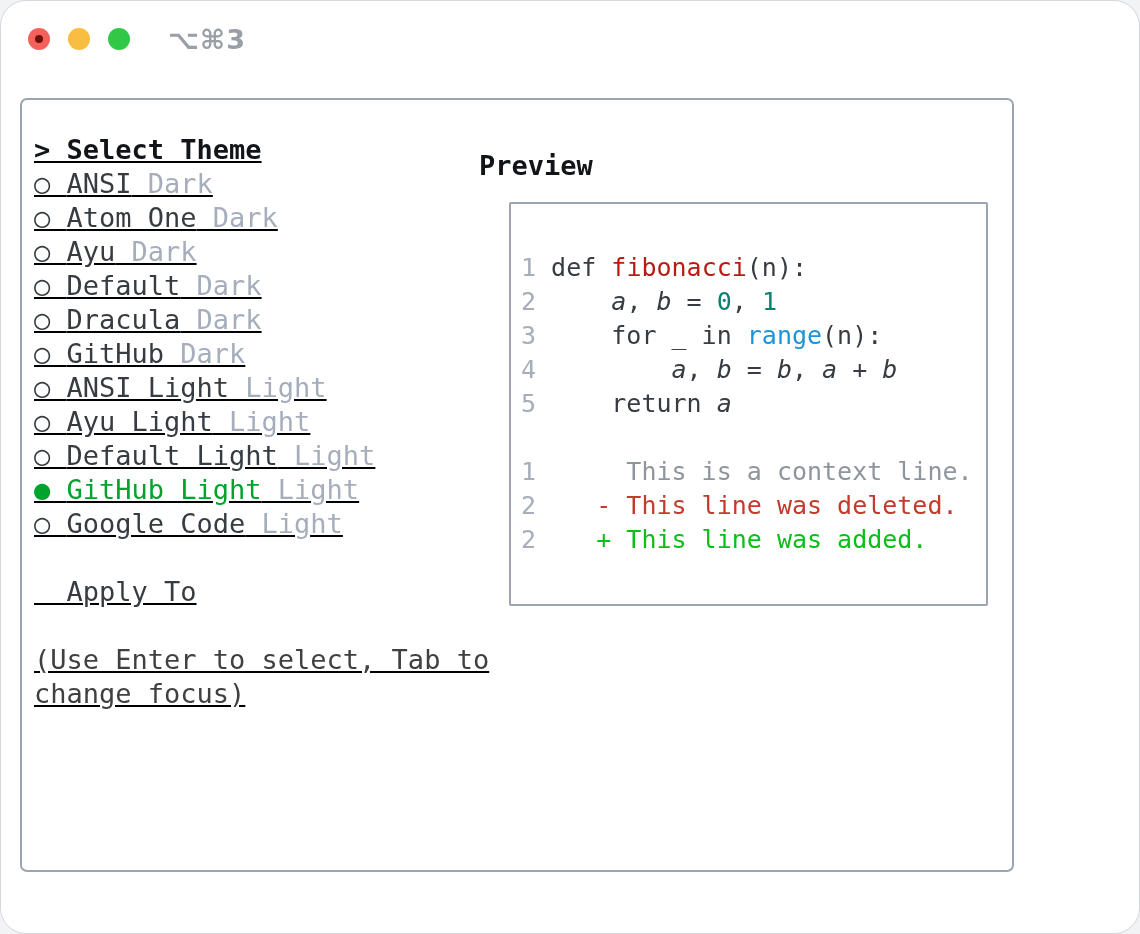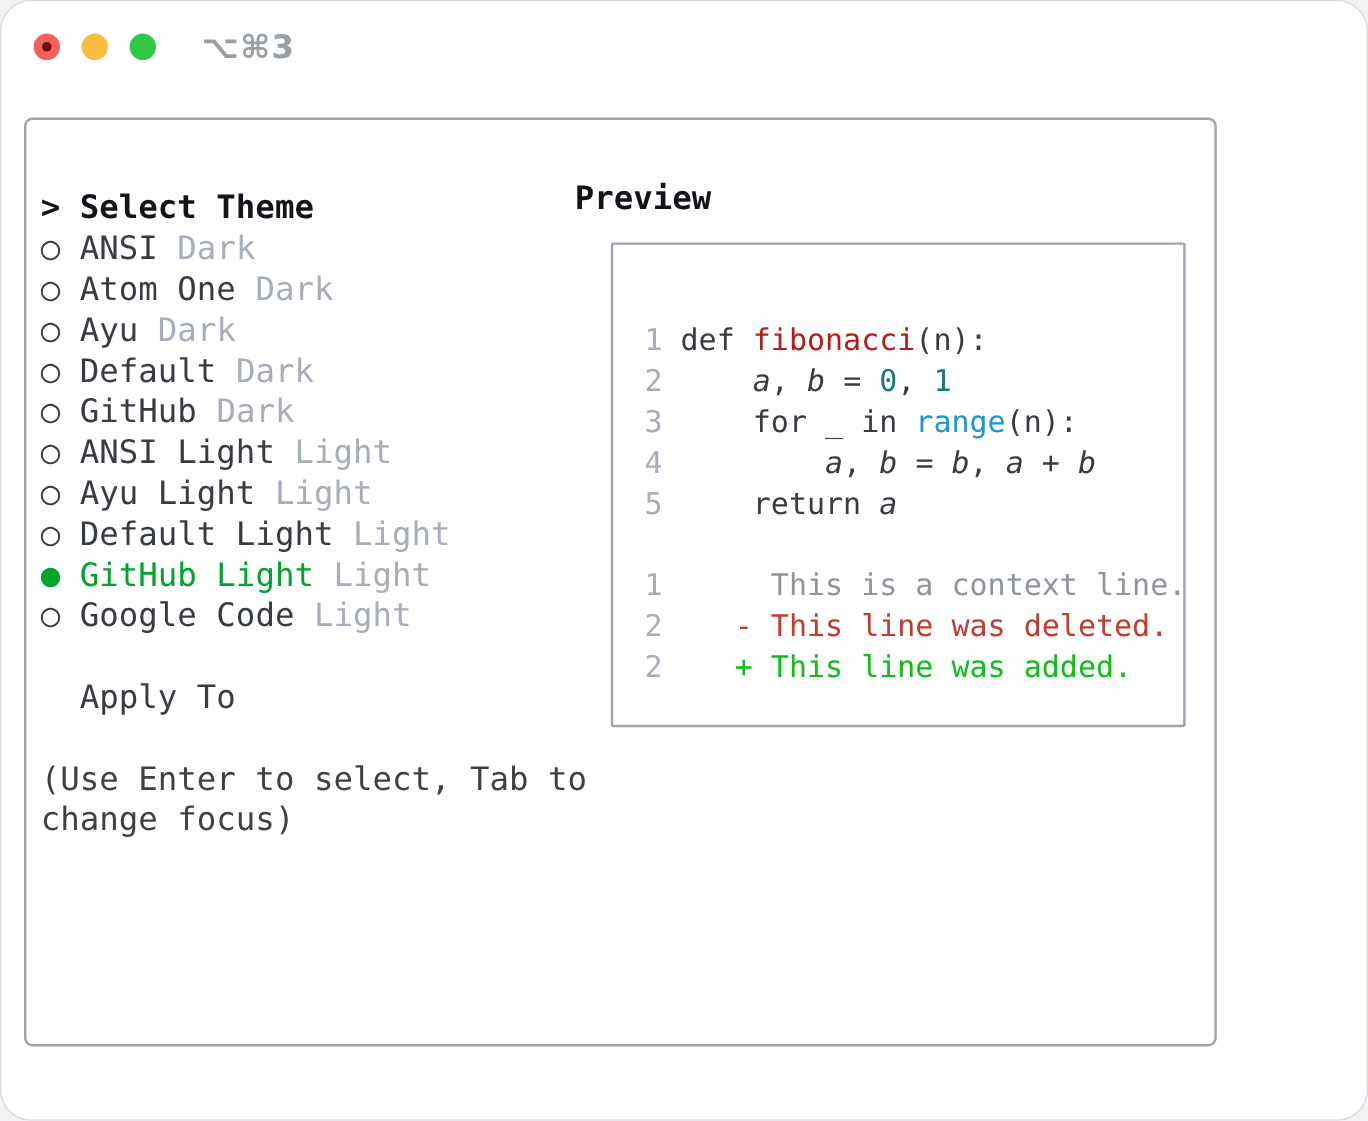--- a/index.html
+++ b/index.html
@@ -18,40 +18,40 @@
     position:absolute;left:167px;top:23px;height:32px;line-height:32px;
     font-family:"DejaVu Sans",sans-serif;font-weight:bold;font-size:27px;
     color:#999fa6;letter-spacing:1px;
   }
   
   .panel{
     position:absolute;left:19px;top:97px;width:994px;height:774px;
     border:2px solid #9aa5b1;border-radius:7px;box-sizing:border-box;background:#fff;
   }
   
-  .leftcol{position:absolute;left:33px;top:156px;}
+  .leftcol{position:absolute;left:33px;top:132px;text-decoration:underline;}
   .row{
     height:34px;line-height:34px;white-space:pre;
     font-size:27px;color:#363c42;
   }
   .hdr{font-weight:bold;color:#111519;}
   .muted{color:#a6aebb;}
   .sel{color:#00a42c;}
   .hint{color:#404040;}
   
   .preview-title{
     position:absolute;left:478px;top:148px;height:34px;line-height:34px;
     font-size:27px;font-weight:bold;color:#111519;white-space:pre;
   }
   .preview-box{
     position:absolute;left:508px;top:201px;width:479px;height:404px;
     border:2px solid #9aa5b1;border-radius:2px;box-sizing:border-box;background:#fff;
   }
   pre.code{
-    margin:16px;padding:47px 0 0 10px;
+    margin:0;padding:47px 0 0 10px;
     font-family:"DejaVu Sans Mono",monospace;
     font-size:25px;line-height:34px;color:#363c42;white-space:pre;
   }
   .ln{color:#a6aebb;}
   .tok-p{color:#363c42;}
   .tok-fn{color:#b71c14;}
   .tok-n{color:#0e7d72;}
   .tok-b{color:#1b95d5;}
   .tok-v{color:#363c42;font-style:italic;}
   .tok-ctx{color:#8e959d;}
@@ -73,20 +73,21 @@
   </div>
 
   <div class="panel"></div>
 
   <div class="leftcol" id="leftcol">
       <div class="row"><span class="hdr">&gt; Select Theme</span></div>
       <div class="row"><span>○ </span><span>ANSI</span><span class="muted"> Dark</span></div>
       <div class="row"><span>○ </span><span>Atom One</span><span class="muted"> Dark</span></div>
       <div class="row"><span>○ </span><span>Ayu</span><span class="muted"> Dark</span></div>
       <div class="row"><span>○ </span><span>Default</span><span class="muted"> Dark</span></div>
+      <div class="row"><span>○ </span><span>Dracula</span><span class="muted"> Dark</span></div>
       <div class="row"><span>○ </span><span>GitHub</span><span class="muted"> Dark</span></div>
       <div class="row"><span>○ </span><span>ANSI Light</span><span class="muted"> Light</span></div>
       <div class="row"><span>○ </span><span>Ayu Light</span><span class="muted"> Light</span></div>
       <div class="row"><span>○ </span><span>Default Light</span><span class="muted"> Light</span></div>
       <div class="row"><span class="sel">● </span><span class="sel">GitHub Light</span><span class="muted"> Light</span></div>
       <div class="row"><span>○ </span><span>Google Code</span><span class="muted"> Light</span></div>
       <div class="row"></div>
       <div class="row"><span>  Apply To</span></div>
       <div class="row"></div>
       <div class="row"><span class="hint">(Use Enter to select, Tab to</span></div>

